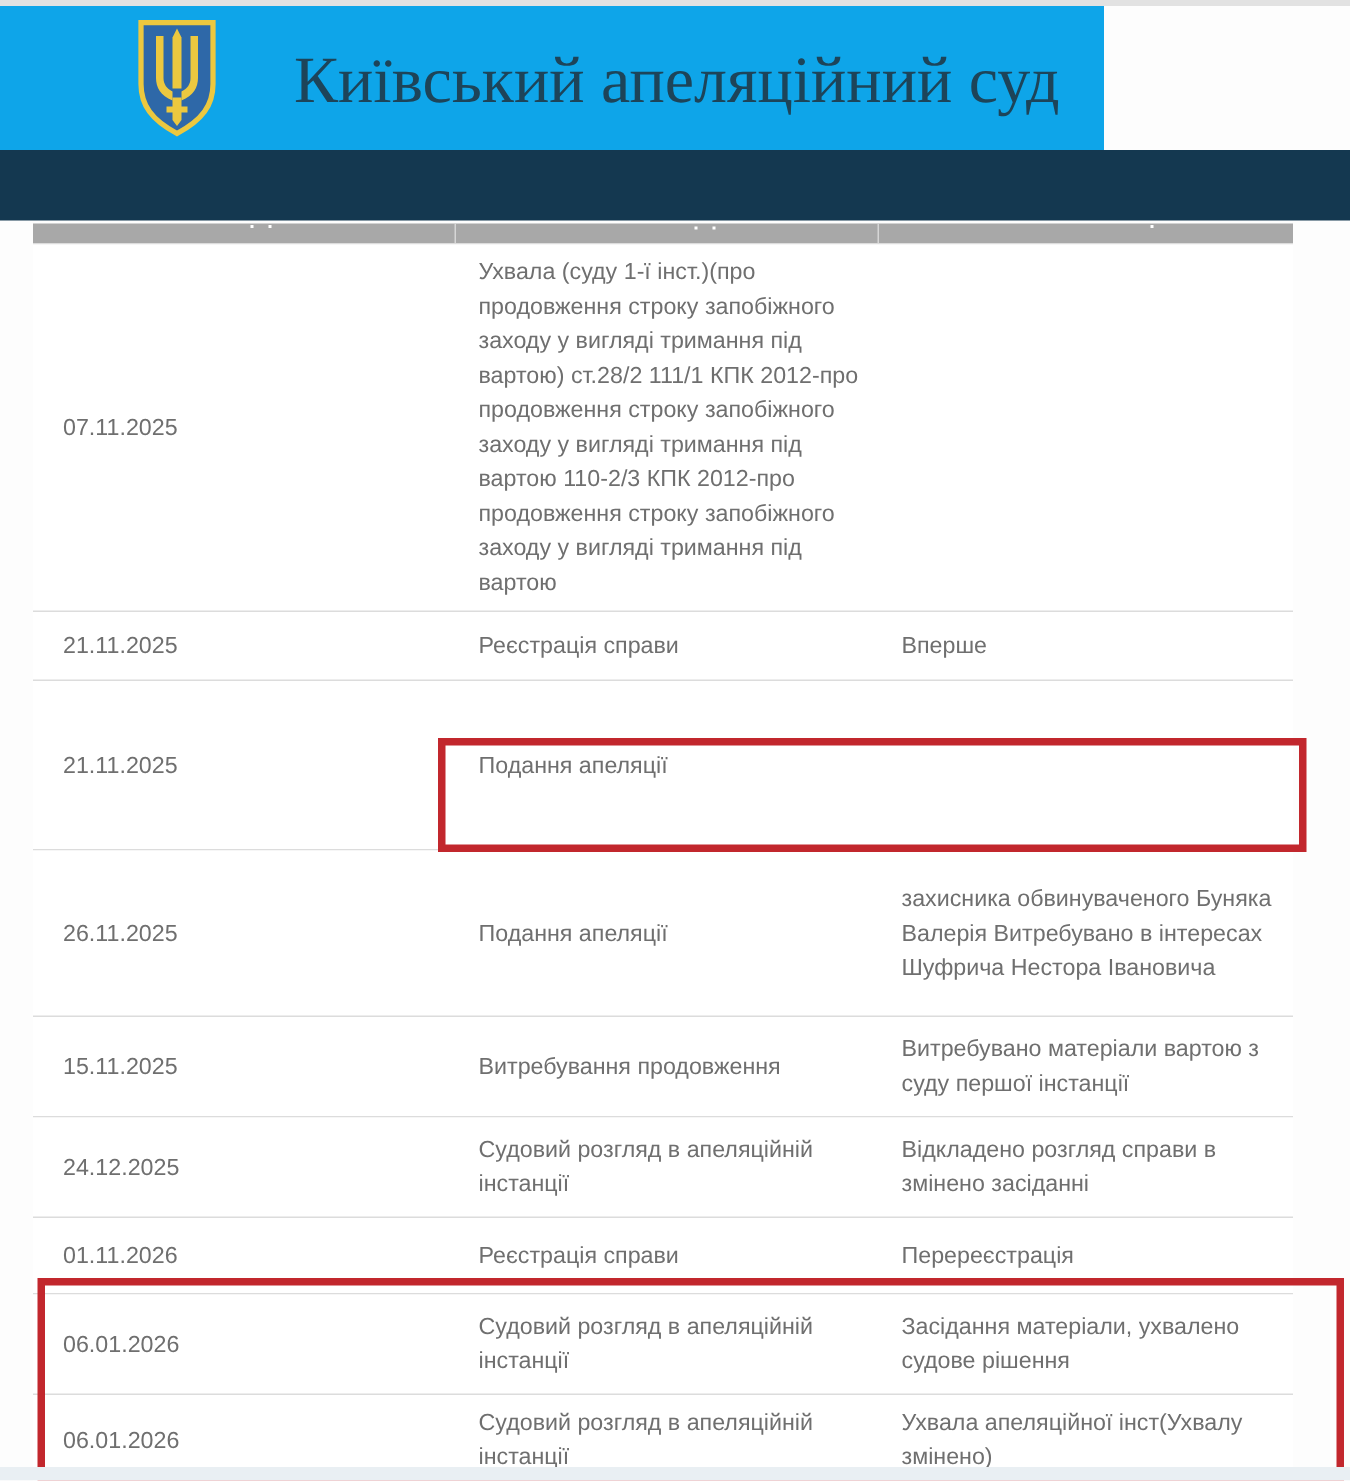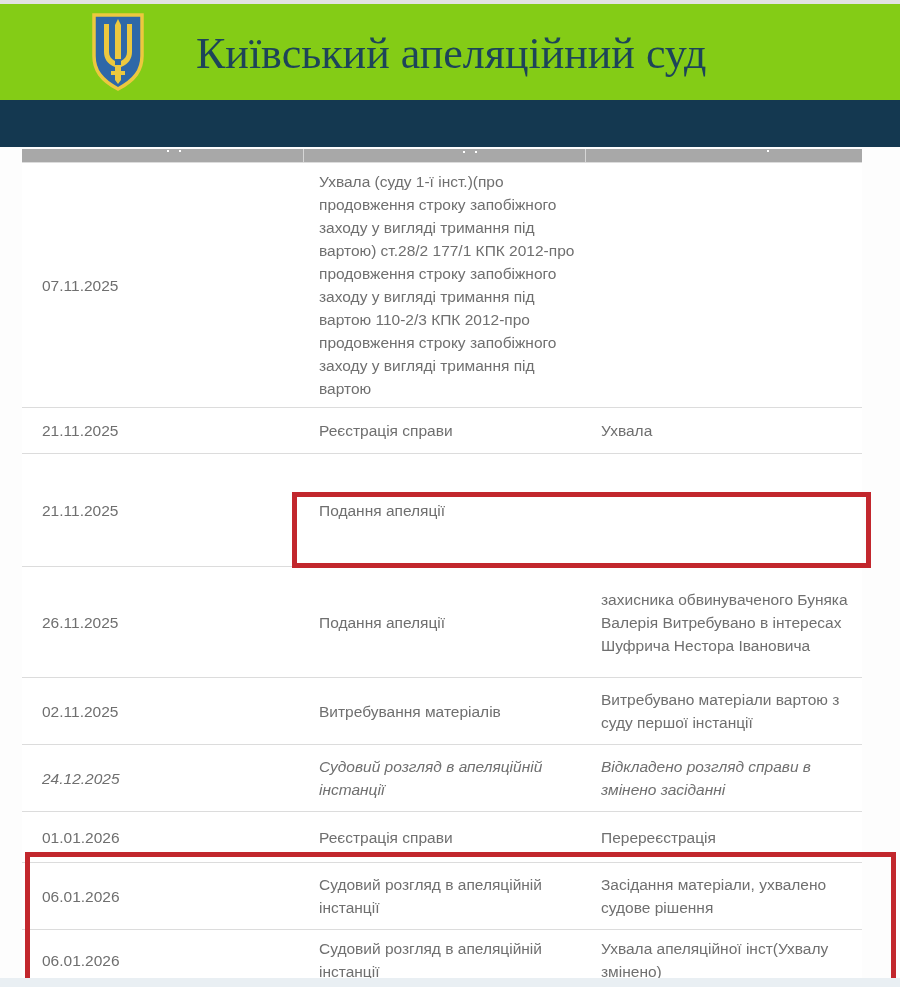--- a/index.html
+++ b/index.html
@@ -3,21 +3,21 @@
 <meta charset="utf-8">
 <style>
   html,body{margin:0;padding:0;}
   body{font-family:"Liberation Sans","DejaVu Sans",sans-serif;background:#ffffff;}
   #page{position:relative;width:900px;height:987px;background:#fdfdfd;overflow:hidden;}
 
   
   .top-strip{position:absolute;left:0;top:0;width:900px;height:4px;background:#e2e2e2;}
 
   
-  .site-header{position:absolute;left:0;top:4px;width:900px;height:96px;background:#84cc16;}
+  .site-header{position:absolute;left:0;top:4px;width:736px;height:96px;background:#0ea5e9;}
   .emblem{position:absolute;left:88px;top:6px;width:60px;height:82px;}
   .site-title{position:absolute;left:196px;top:22px;width:640px;
     font-family:"Liberation Serif","DejaVu Serif",serif;
     font-size:44px;line-height:56px;color:#1d4459;white-space:nowrap;}
 
   
   .nav-bar{position:absolute;left:0;top:100px;width:900px;height:47px;background:#143850;}
 
   
   .table-wrap{position:absolute;left:22px;top:149px;width:840px;}
@@ -32,21 +32,21 @@
   .row{display:grid;grid-template-columns:281px 282px 277px;align-items:center;
     border-bottom:1px solid #dcdcdc;background:#fff;}
   .cell{font-size:15.5px;line-height:23px;color:#6f6f6f;padding:7px 6px 7px 16px;}
   .cell.date{padding-left:20px;}
   
   .row:nth-child(1){min-height:232px;}
   .row:nth-child(2){min-height:45px;}
   .row:nth-child(3){min-height:112px;}
   .row:nth-child(4){min-height:110px;}
   .row:nth-child(5){min-height:66px;}
-  .row:nth-child(6){min-height:66px;font-style:italic;}
+  .row:nth-child(6){min-height:66px;}
   .row:nth-child(7){min-height:50px;}
   .row:nth-child(8){min-height:66px;}
   .row:nth-child(9){min-height:56px;}
 
   
   .red-box{position:absolute;border:5px solid #c2272d;background:transparent;}
   .red-box.box1{left:292px;top:492px;width:569px;height:66px;}
   .red-box.box2{left:25px;top:852px;width:861px;height:125px;}
 
   
@@ -78,54 +78,54 @@
 
   <div class="table-wrap">
     <div class="thead">
       <span class="remnants"></span>
       <span class="divider d1"></span>
       <span class="divider d2"></span>
     </div>
     <div class="tbody" id="tbody">
   <div class="row">
     <div class="cell date">07.11.2025</div>
-    <div class="cell desc">Ухвала (суду 1-ї інст.)(про продовження строку запобіжного заходу у вигляді тримання під вартою) ст.28/2 177/1 КПК 2012-про продовження строку запобіжного заходу у вигляді тримання під вартою 110-2/3 КПК 2012-про продовження строку запобіжного заходу у вигляді тримання під вартою</div>
+    <div class="cell desc">Ухвала (суду 1-ї інст.)(про продовження строку запобіжного заходу у вигляді тримання під вартою) ст.28/2 111/1 КПК 2012-про продовження строку запобіжного заходу у вигляді тримання під вартою 110-2/3 КПК 2012-про продовження строку запобіжного заходу у вигляді тримання під вартою</div>
   </div>
 
   <div class="row">
     <div class="cell date">21.11.2025</div>
     <div class="cell event">Реєстрація справи</div>
-    <div class="cell desc">Ухвала</div>
+    <div class="cell desc">Вперше</div>
   </div>
 
   <div class="row">
     <div class="cell date">21.11.2025</div>
     <div class="cell event">Подання апеляції</div>
   </div>
 
   <div class="row">
     <div class="cell date">26.11.2025</div>
     <div class="cell event">Подання апеляції</div>
     <div class="cell desc">захисника обвинуваченого Буняка Валерія Витребувано в інтересах Шуфрича Нестора Івановича</div>
   </div>
 
   <div class="row">
-    <div class="cell date">02.11.2025</div>
-    <div class="cell event">Витребування матеріалів</div>
+    <div class="cell date">15.11.2025</div>
+    <div class="cell event">Витребування продовження</div>
     <div class="cell desc">Витребувано матеріали вартою з суду першої інстанції</div>
   </div>
 
   <div class="row">
     <div class="cell date">24.12.2025</div>
     <div class="cell event">Судовий розгляд в апеляційній інстанції</div>
     <div class="cell desc">Відкладено розгляд справи в змінено засіданні</div>
   </div>
 
   <div class="row">
-    <div class="cell date">01.01.2026</div>
+    <div class="cell date">01.11.2026</div>
     <div class="cell event">Реєстрація справи</div>
     <div class="cell desc">Перереєстрація</div>
   </div>
 
   <div class="row">
     <div class="cell date">06.01.2026</div>
     <div class="cell event">Судовий розгляд в апеляційній інстанції</div>
     <div class="cell desc">Засідання матеріали, ухвалено судове рішення</div>
   </div>
 

